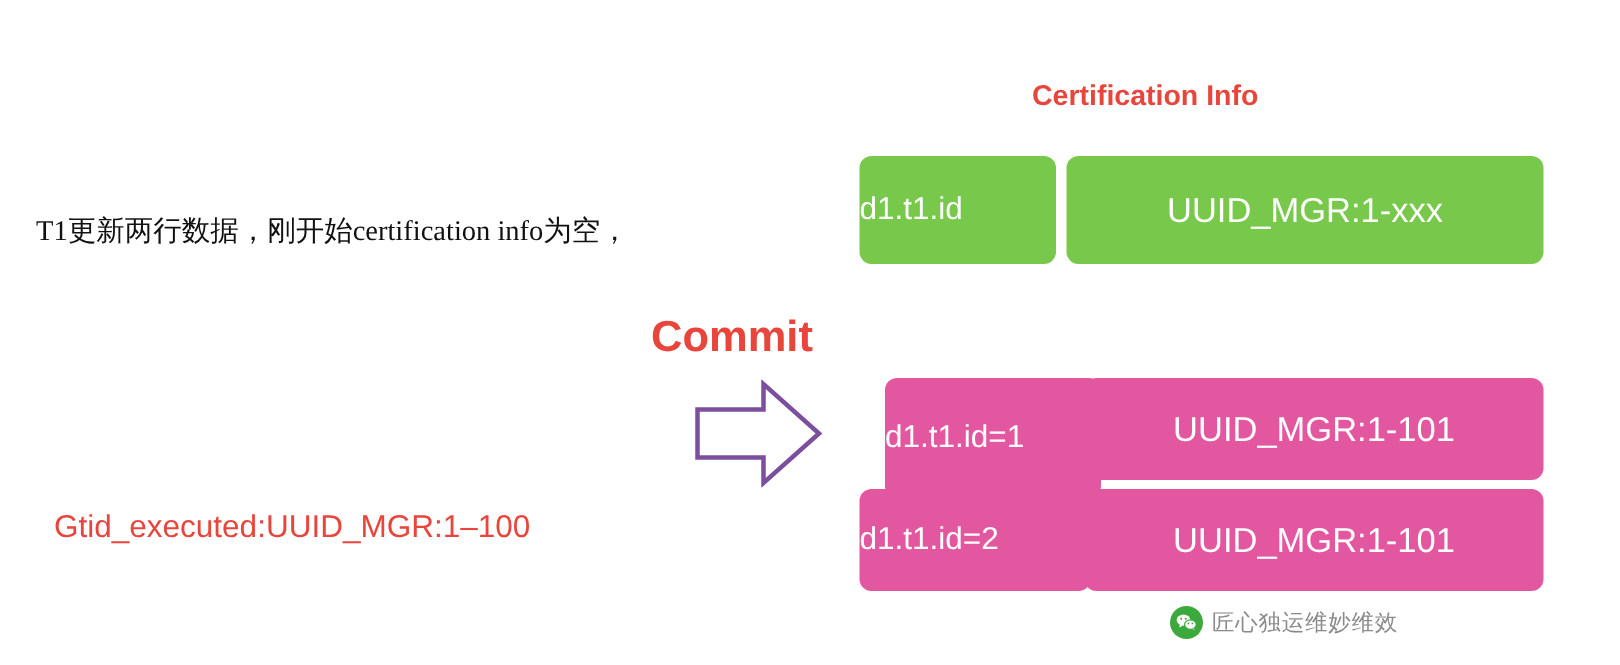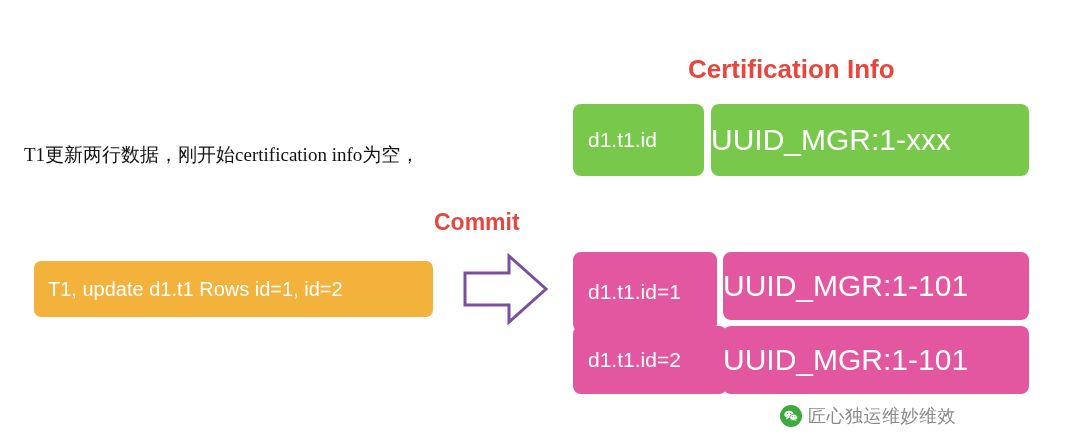--- a/index.html
+++ b/index.html
@@ -65,41 +65,41 @@
     color: #e8453c;
     font-family: "Liberation Sans", sans-serif;
     letter-spacing: 0px;
   }
 
   
   .commit-label {
     position: absolute;
     left: 434px;
     top: 209px;
-    font-size: 23px;
+    font-size: 29px;
     font-weight: bold;
     color: #e8453c;
     font-family: "Liberation Sans", sans-serif;
   }
 
   
   .arrow {
     position: absolute;
     left: 463px;
     top: 253px;
     width: 86px;
     height: 72px;
   }
 
   
   .cert-title {
     position: absolute;
     left: 688px;
     top: 54px;
-    font-size: 26px;
+    font-size: 19px;
     font-weight: bold;
     color: #e8453c;
     font-family: "Liberation Sans", sans-serif;
   }
 
   
   .cell {
     position: absolute;
     border-radius: 8px;
     display: flex;
@@ -110,34 +110,33 @@
   }
   .cell.green { background: #78c84b; }
   .cell.pink  { background: #e2579f; }
 
   .cell .txt {
     width: 100%;
     color: #ffffff;
   }
   .cell.key .txt {
     font-size: 21px;
-    padding-left: 15px;
     text-align: left;
   }
   .cell.val .txt {
-    font-size: 30px;
-    text-align: left;
+    font-size: 23px;
+    text-align: center;
   }
 
   
   .g-key { left: 573px; top: 104px; width: 131px; height: 72px; }
   .g-val { left: 711px; top: 104px; width: 318px; height: 72px; }
 
   
-  .p1-key { left: 573px; top: 252px; width: 144px; height: 80px; }
+  .p1-key { left: 590px; top: 252px; width: 144px; height: 80px; }
   .p1-val { left: 723px; top: 252px; width: 306px; height: 68px; }
   .p2-key { left: 573px; top: 326px; width: 154px; height: 68px; }
   .p2-val { left: 723px; top: 326px; width: 306px; height: 68px; }
 
   
   .watermark {
     position: absolute;
     left: 780px;
     top: 404px;
     display: flex;
@@ -149,39 +148,37 @@
     height: 22px;
     border-radius: 50%;
     background: #3ba93b;
     display: flex;
     align-items: center;
     justify-content: center;
     flex: 0 0 auto;
   }
   .wm-icon svg { display: block; }
   .wm-text {
-    font-size: 18px;
+    font-size: 15px;
     color: #8a8a8a;
     font-family: Liberation Serif, serif;
     letter-spacing: 0.5px;
   }
 </style>
 </head>
 <body>
 
 <div class="canvas">
 
   <div class="desc">
     <span>T1更新两行数据，刚开始certification info为空，</span><br>
   </div>
 
-  <div class="tx-box">
-    <span>T1, update d1.t1 Rows id=1,  id=2</span>
-  </div>
-
+
+  <div class="gtid">Gtid_executed:UUID_MGR:1–100</div>
 
   <div class="commit-label">Commit</div>
 
   <div class="arrow">
     <svg width="86" height="72" viewBox="0 0 86 72" xmlns="http://www.w3.org/2000/svg">
       <polygon points="2,20 46,20 46,3 83,36 46,69 46,52 2,52" fill="#ffffff" stroke="#7b4f9d" stroke-width="3" stroke-linejoin="miter"></polygon>
     </svg>
   </div>
 
   <div class="cert-title">Certification Info</div>

